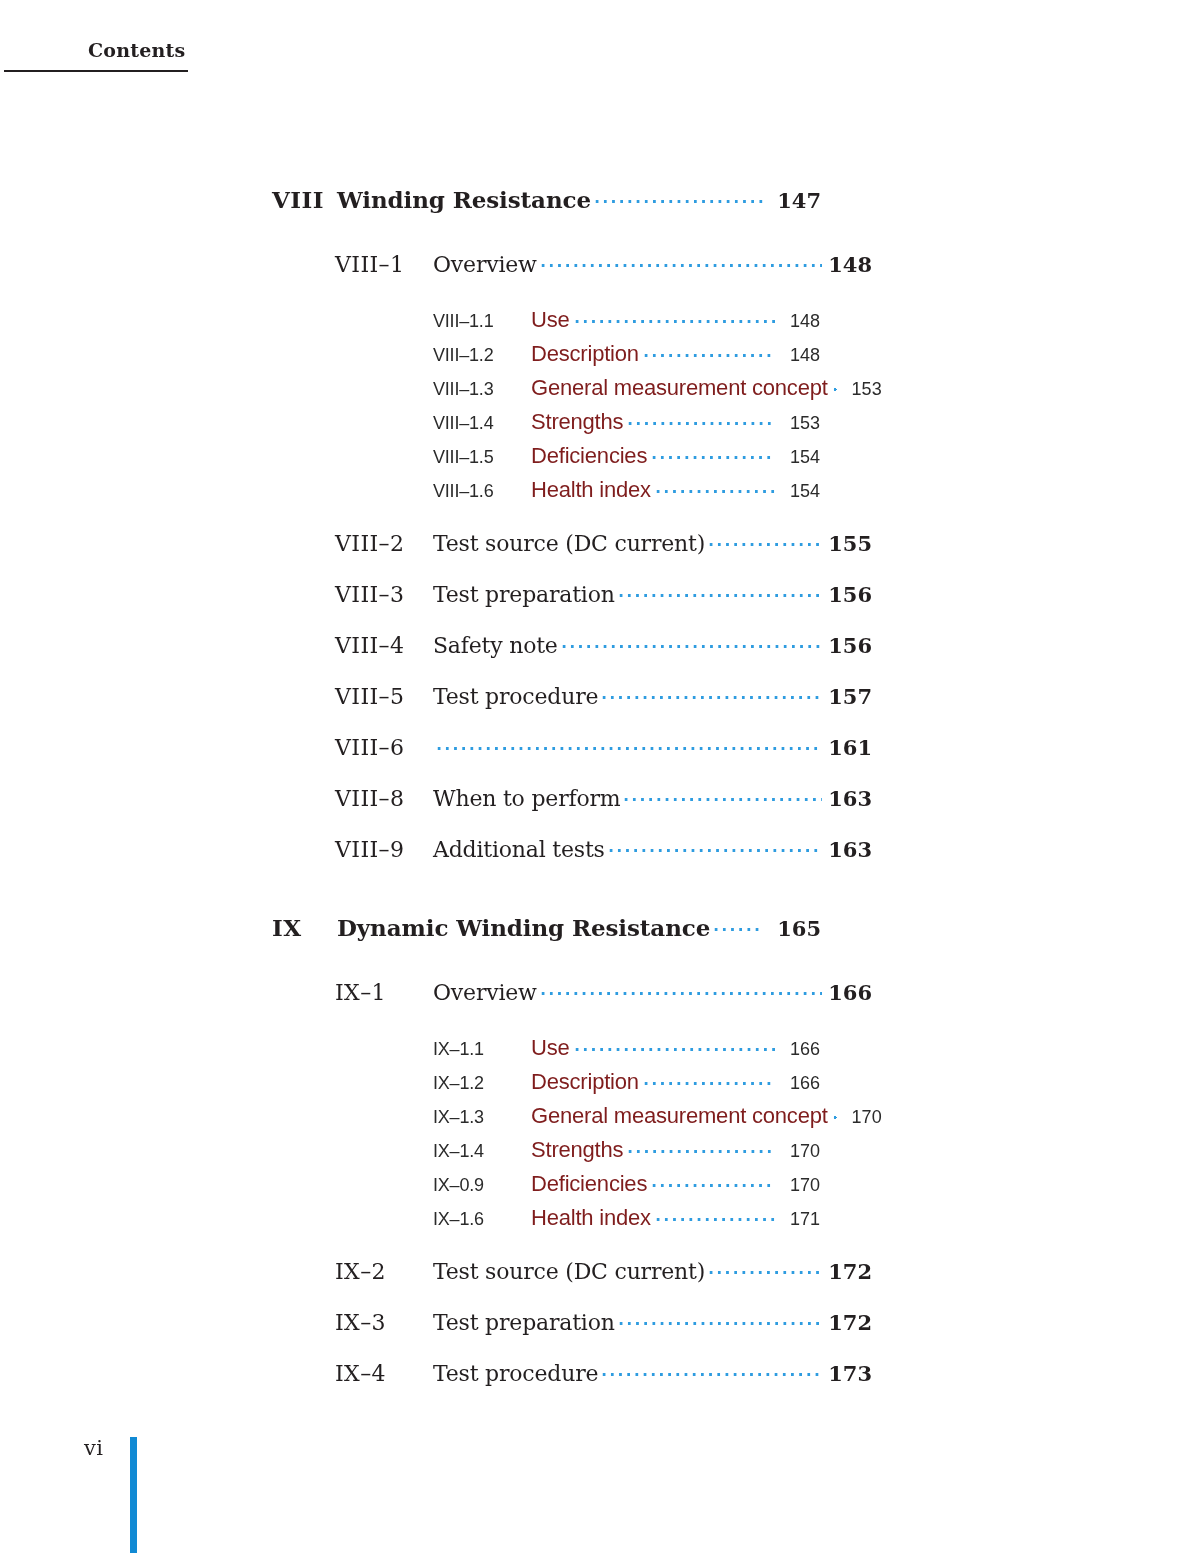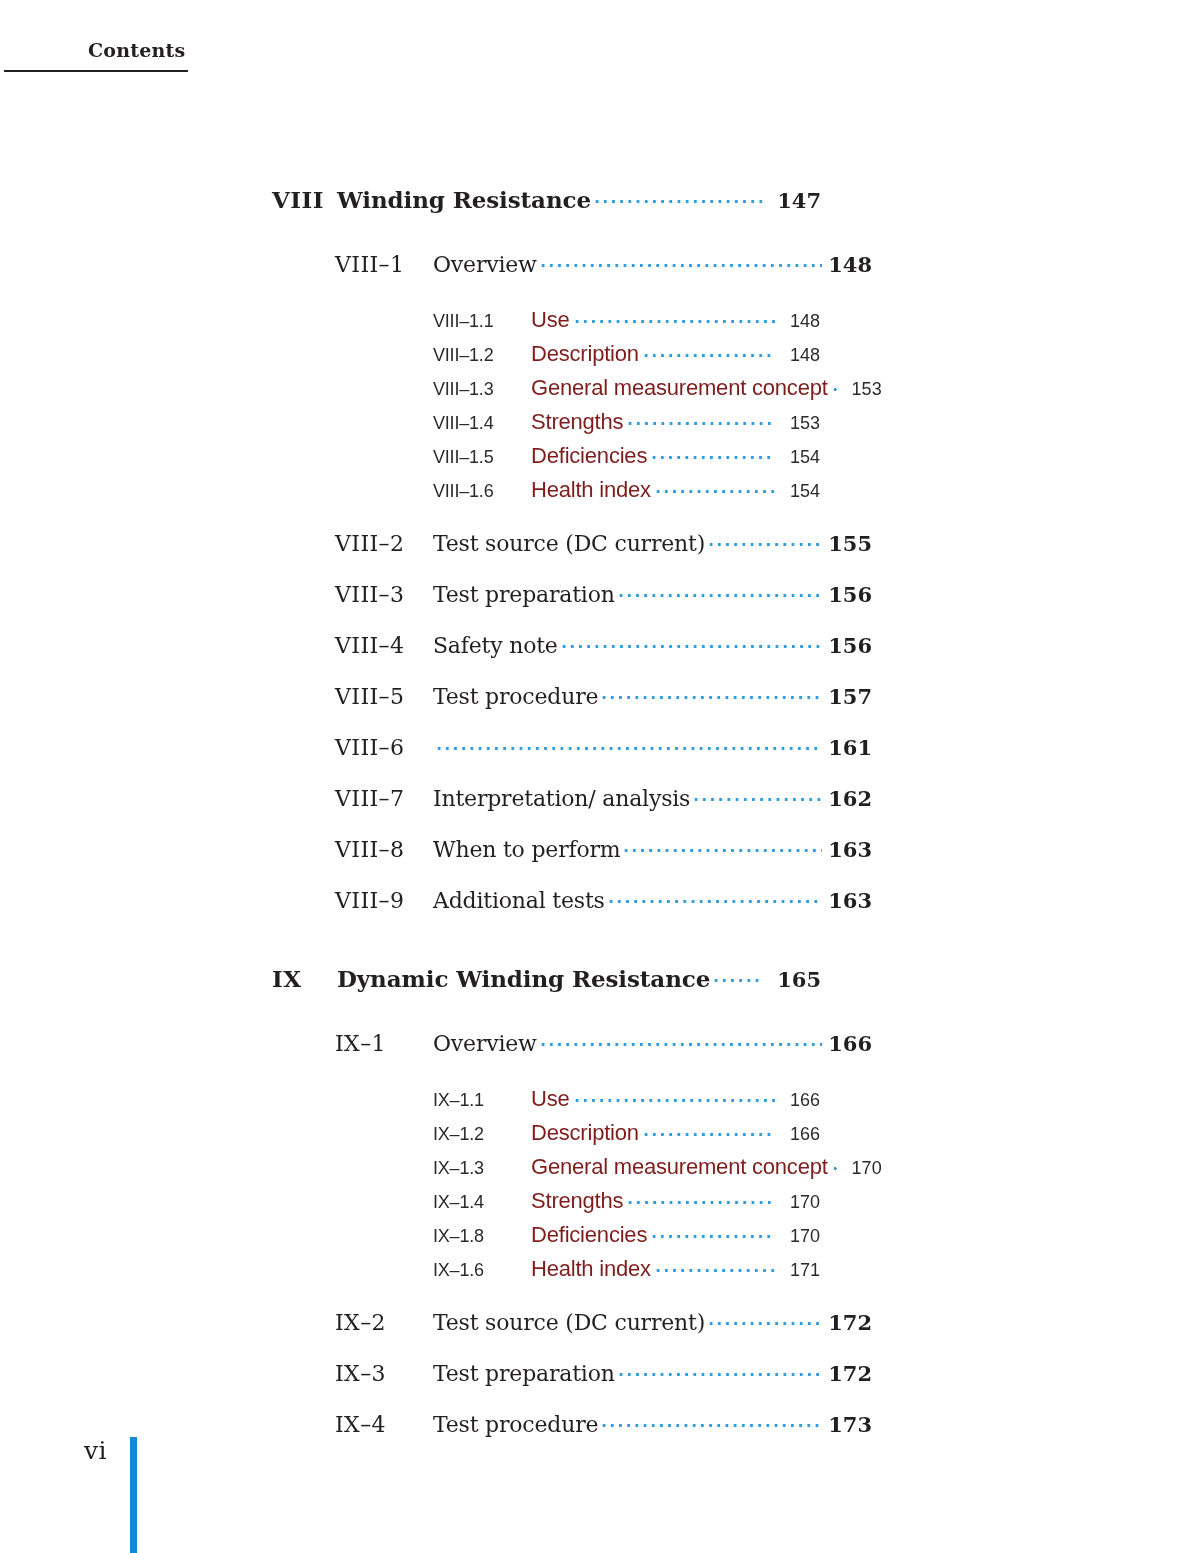--- a/index.html
+++ b/index.html
@@ -193,21 +193,21 @@
     left: 0;
     bottom: 0;
     width: 1200px;
     height: 160px;
   }
   #footer .folio {
     position: absolute;
     left: 84px;
     top: 43px;
     font-family: "DejaVu Serif", serif;
-    font-size: 25px;
+    font-size: 21px;
     color: #231f20;
     letter-spacing: 0.3px;
   }
   #footer .blue-bar {
     position: absolute;
     left: 130px;
     top: 44px;
     width: 7px;
     height: 116px;
     background: #118ad4;
@@ -293,26 +293,20 @@
       <span class="title">Test procedure</span>
       <span class="leader"></span>
       <span class="page">157</span>
     </div>
     <div class="toc-row row-section">
       <span class="num">VIII–6</span>
       <span class="leader"></span>
       <span class="page">161</span>
     </div>
     <div class="toc-row row-section">
-      <span class="num">VIII–7</span>
-      <span class="title">Interpretation/ analysis</span>
-      <span class="leader"></span>
-      <span class="page">162</span>
-    </div>
-    <div class="toc-row row-section">
       <span class="num">VIII–8</span>
       <span class="title">When to perform</span>
       <span class="leader"></span>
       <span class="page">163</span>
     </div>
     <div class="toc-row row-section">
       <span class="num">VIII–9</span>
       <span class="title">Additional tests</span>
       <span class="leader"></span>
       <span class="page">163</span>
@@ -347,21 +341,21 @@
       <span class="leader"></span>
       <span class="page">170</span>
     </div>
     <div class="toc-row row-sub">
       <span class="num">IX–1.4</span>
       <span class="title">Strengths</span>
       <span class="leader"></span>
       <span class="page">170</span>
     </div>
     <div class="toc-row row-sub">
-      <span class="num">IX–1.8</span>
+      <span class="num">IX–0.9</span>
       <span class="title">Deficiencies</span>
       <span class="leader"></span>
       <span class="page">170</span>
     </div>
     <div class="toc-row row-sub">
       <span class="num">IX–1.6</span>
       <span class="title">Health index</span>
       <span class="leader"></span>
       <span class="page">171</span>
     </div>

